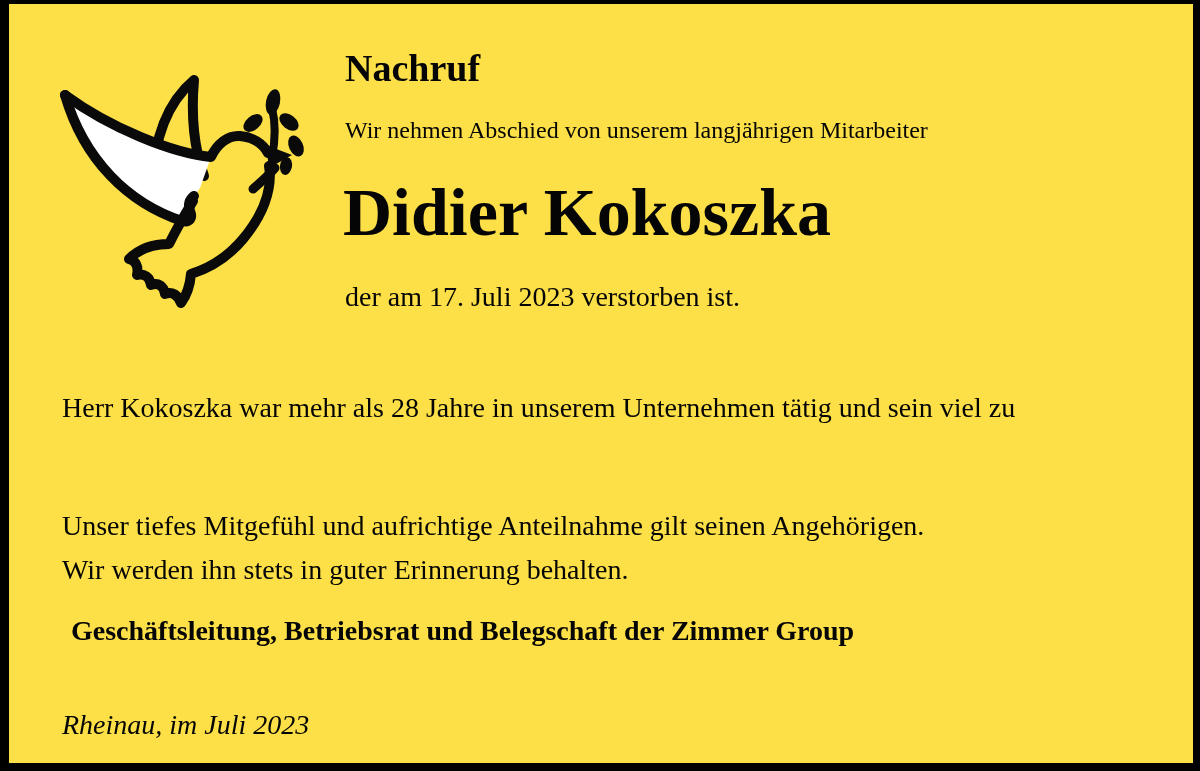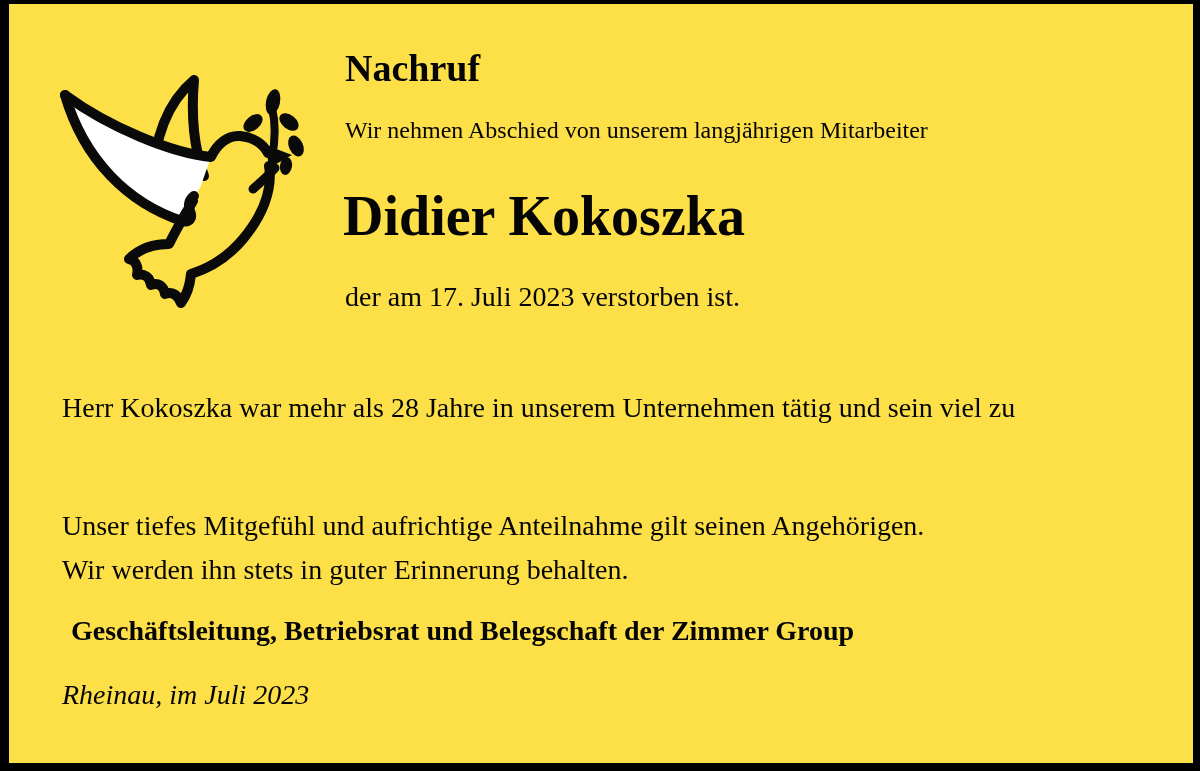--- a/index.html
+++ b/index.html
@@ -22,38 +22,38 @@
 
   .title {
     position: absolute; left: 345px; top: 49px;
     font-weight: bold; font-size: 38px; line-height: 1; white-space: nowrap;
   }
   .intro {
     position: absolute; left: 345px; top: 118px;
     font-size: 24px; line-height: 1; white-space: nowrap;
   }
   .name {
-    position: absolute; left: 343px; top: 188px;
-    font-weight: bold; font-size: 56px; line-height: 1; white-space: nowrap;
+    position: absolute; left: 343px; top: 178px;
+    font-weight: bold; font-size: 68px; line-height: 1; white-space: nowrap;
   }
   .death {
     position: absolute; left: 345px; top: 283px;
     font-size: 28px; line-height: 1; white-space: nowrap;
   }
   .para { position: absolute; left: 62px; font-size: 28px; }
   .para .line { display: block; white-space: nowrap; }
   .p1 { top: 344px; line-height: 1; }
   .p2 { top: 386px; line-height: 43px; }
   .p3 { top: 504px; line-height: 44px; }
   .signature {
     position: absolute; left: 62px; top: 617px;
     font-weight: bold; font-size: 28px; line-height: 1; white-space: nowrap; margin-left: 9px;
   }
   .place-date {
-    position: absolute; left: 62px; top: 681px;
+    position: absolute; left: 62px; top: 711px;
     font-style: italic; font-size: 28px; line-height: 1; white-space: nowrap;
   }
 </style>
 </head>
 <body>
 
 <div class="page">
 
   <div class="frame top"></div>
   <div class="frame left"></div>

